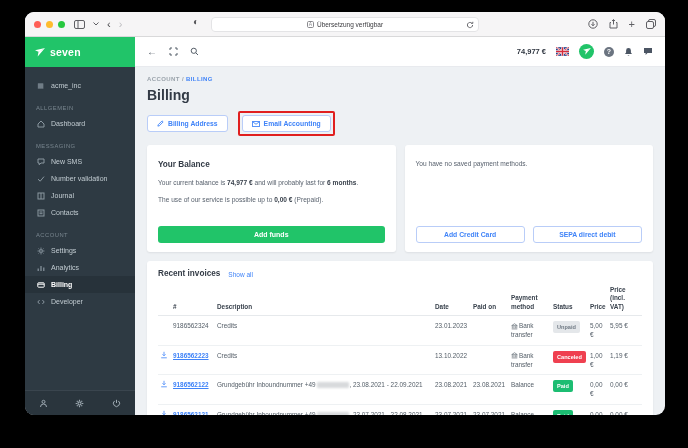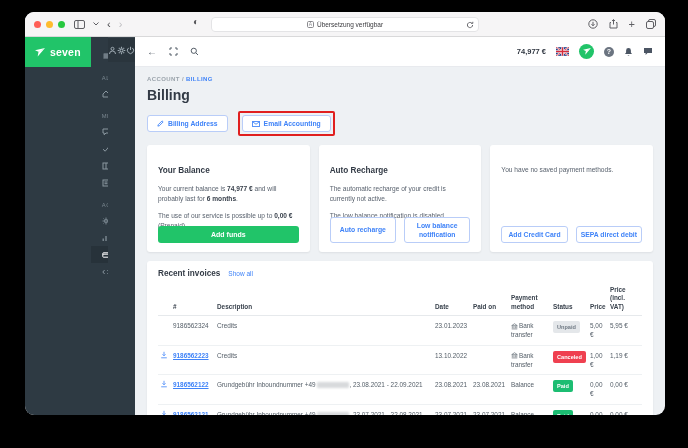--- a/index.html
+++ b/index.html
@@ -32,21 +32,21 @@
   .urlbar {
     position:absolute; left:50%; transform:translateX(-50%); top:4.5px;
     width:268px; height:15px; background:#fff; border:1px solid #e4e4e6; border-radius:4px;
     display:flex; align-items:center; justify-content:center; gap:3px;
     font-size:6.5px; color:#39393d;
   }
   .urlbar .refresh { position:absolute; right:4px; top:3px; }
   .tbright { margin-left:auto; display:flex; align-items:center; gap:11px; }
   
   .app { flex:1; display:flex; min-height:0; }
-  .sidebar { width:110px; flex:0 0 110px; background:#2e3a43; display:flex; flex-direction:row; }
+  .sidebar { width:110px; flex:0 0 110px; background:#2e3a43; display:flex; flex-direction:column; }
   .logo {
     height:30px; flex:0 0 30px; background:#21c469; color:#fff;
     display:flex; align-items:center; gap:5px; padding:0 10px;
     font-size:10.5px; font-weight:600; letter-spacing:.2px;
   }
   .nav { flex:1; padding-top:10px; overflow:hidden; }
   .navitem {
     display:flex; align-items:center; gap:6px; padding:4.5px 11px;
     font-size:7px; color:#c2ccd2; cursor:default; white-space:nowrap;
   }
@@ -78,35 +78,35 @@
   .btn-outline {
     display:inline-flex; align-items:center; justify-content:center; gap:4px;
     background:#fff; border:1px solid #b9cdf8; color:#3f83f8; border-radius:3px;
     font-size:6.8px; font-weight:600; padding:4px 9px; font-family:inherit; cursor:pointer;
   }
   .annotation { border:2px solid #e01f1f; border-radius:2px; padding:2px; display:inline-block; line-height:0; }
   
   .cards { display:flex; gap:9px; }
   .card {
     flex:1; background:#fff; border-radius:3px; box-shadow:0 1px 2px rgba(20,30,40,.08);
-    padding:20px 11px; position:relative; height:107px; font-size:6.6px; color:#59626e; line-height:1.55;
+    padding:14px 11px; position:relative; height:107px; font-size:6.6px; color:#59626e; line-height:1.55;
   }
   .card h3 { font-size:8.2px; color:#333b46; font-weight:700; margin-bottom:6px; }
   .card p { margin-bottom:7px; }
   .card b { color:#39414c; }
   .btn-green {
     position:absolute; left:11px; right:11px; bottom:9px; height:17px;
     background:#21c469; color:#fff; border:none; border-radius:3px;
     font-size:7px; font-weight:600; font-family:inherit; cursor:pointer;
   }
   .btn-row { position:absolute; left:11px; right:11px; bottom:9px; display:flex; gap:8px; }
   .btn-row .btn-outline { flex:1; padding:3px 2px; min-height:17px; line-height:1.35; }
   
   .invoices { margin-top:9px; background:#fff; border-radius:3px; box-shadow:0 1px 2px rgba(20,30,40,.08); padding:8px 11px; height:175px; }
-  .invhead { display:flex; align-items:center; gap:8px; }
+  .invhead { display:flex; align-items:flex-end; gap:8px; }
   .invtitle { font-size:8.2px; color:#333b46; font-weight:700; }
   .showall { font-size:6.5px; color:#3f83f8; text-decoration:none; }
   table.inv { width:100%; border-collapse:collapse; table-layout:fixed; margin-top:5px; font-size:6.4px; }
   .inv th { text-align:left; font-weight:700; color:#39424d; padding:3px 2px 4px; border-bottom:1px solid #e6e9ec; vertical-align:bottom; line-height:1.3; }
   .inv td { padding:5px 2px; border-bottom:1px solid #eef1f3; vertical-align:top; color:#525c66; line-height:1.45; }
   .inv .c-ic{width:13px;} .inv .c-id{width:44px;} .inv .c-date{width:38px;} .inv .c-paid{width:38px;}
   .inv .c-meth{width:42px;} .inv .c-stat{width:37px;} .inv .c-price{width:20px;} .inv .c-vat{width:34px;}
   .invlink { color:#3f83f8; text-decoration:underline; font-weight:600; }
   .badge { display:inline-block; padding:2px 4px; border-radius:2px; font-size:5.6px; font-weight:600; color:#fff; white-space:nowrap; }
   .badge.unpaid { background:#e4e7ea; color:#707a84; }
@@ -374,29 +374,20 @@
             </button>
           </span>
         </div>
 
         <div class="cards">
           <div class="card">
             <h3>Your Balance</h3>
             <p><span>Your current balance is </span><b>74,977 €</b><span> and will probably last for </span><b>6 months</b><span>.</span></p>
             <p><span>The use of our service is possible up to </span><b>0,00 €</b><span> (Prepaid).</span></p>
             <button class="btn-green">Add funds</button>
-          </div>
-          <div class="card">
-            <h3>Auto Recharge</h3>
-            <p>The automatic recharge of your credit is currently not active.</p>
-            <p>The low balance notification is disabled.</p>
-            <div class="btn-row">
-              <button class="btn-outline">Auto recharge</button>
-              <button class="btn-outline">Low balance notification</button>
-            </div>
           </div>
           <div class="card">
             <p>You have no saved payment methods.</p>
             <div class="btn-row">
               <button class="btn-outline">Add Credit Card</button>
               <button class="btn-outline">SEPA direct debit</button>
             </div>
           </div>
         </div>
 

